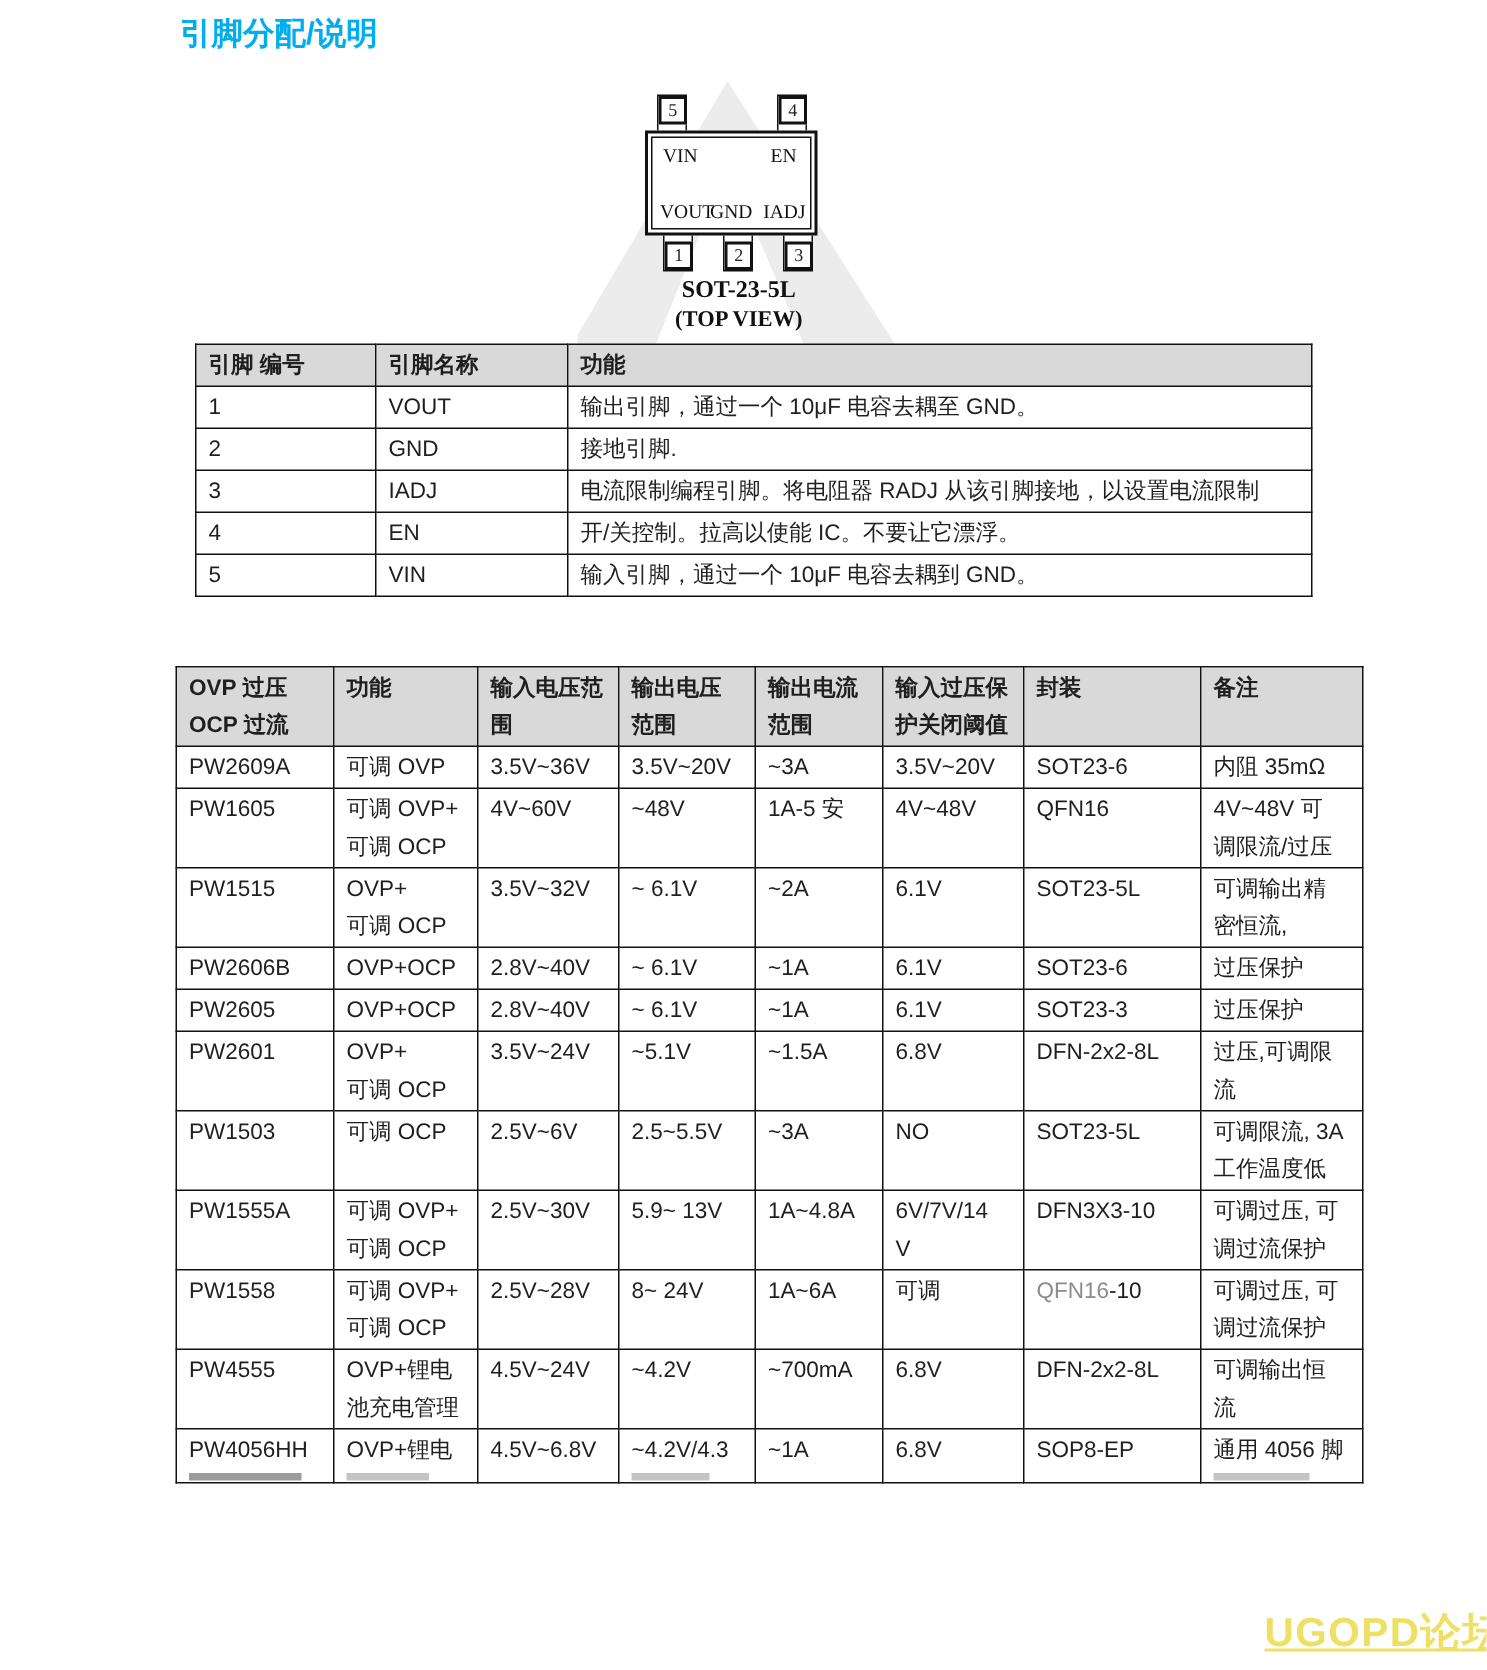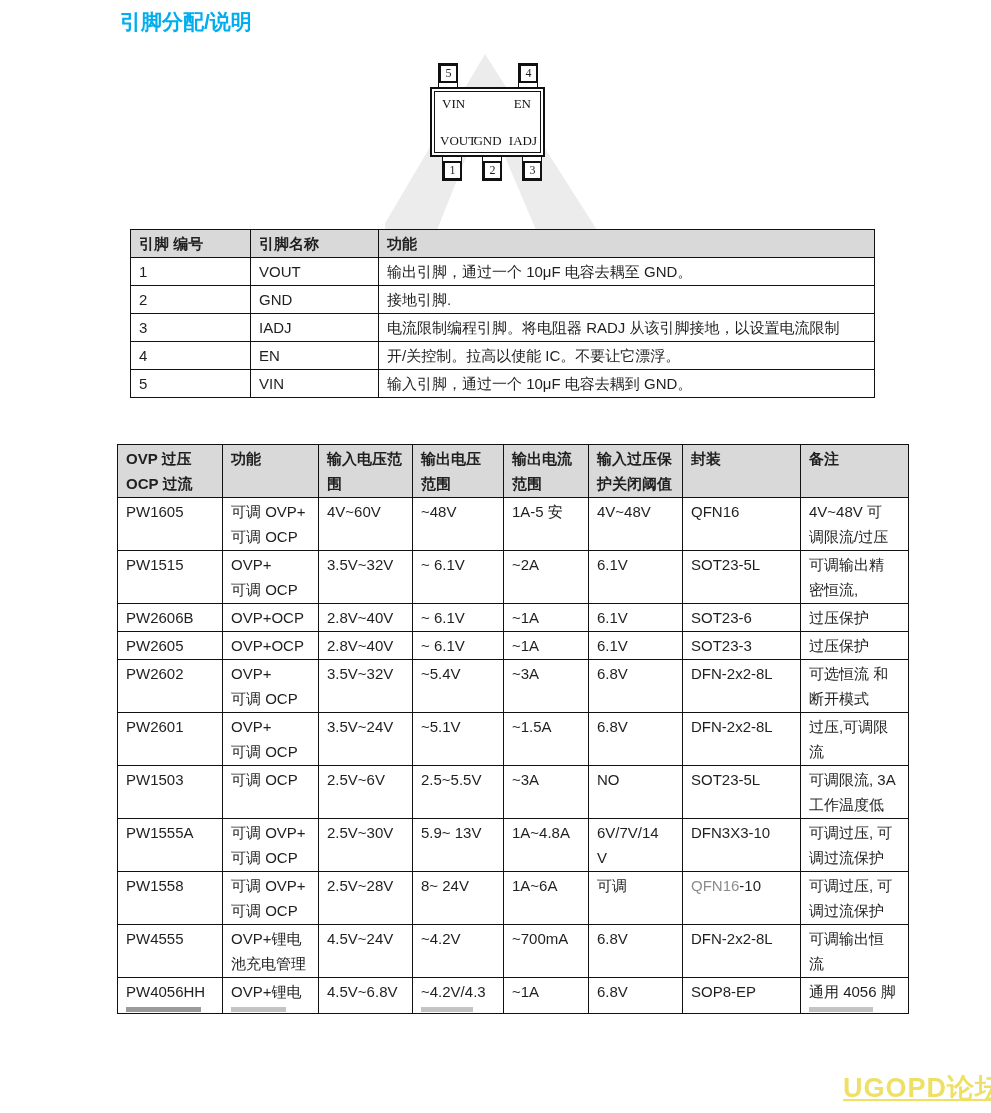--- a/index.html
+++ b/index.html
@@ -105,20 +105,24 @@
   <div class="pkg-body">
     <div class="pkg-inner">
       <span class="lbl lbl-vin">VIN</span>
       <span class="lbl lbl-en">EN</span>
       <span class="lbl lbl-vout">VOUT</span>
       <span class="lbl lbl-gnd">GND</span>
       <span class="lbl lbl-iadj">IADJ</span>
     </div>
   </div>
 
+  <div class="pkg-caption">
+    <span class="cap1">SOT-23-5L</span>
+    <span class="cap2">(TOP VIEW)</span>
+  </div>
 </div>
 
 <table class="pin-table">
   <colgroup>
     <col style="width:120px">
       <col style="width:128px">
       <col style="width:496px">
   </colgroup>
 <thead>
       <tr>
@@ -175,20 +179,30 @@
         <th>输入电压范围</th>
         <th>输出电压范围</th>
         <th>输出电流范围</th>
         <th>输入过压保护关闭阈值</th>
         <th>封装</th>
         <th>备注</th>
       </tr>
     </thead>
     <tbody>
       <tr>
+        <td>PW2609A</td>
+        <td>可调 OVP</td>
+        <td>3.5V~36V</td>
+        <td>3.5V~20V</td>
+        <td>~3A</td>
+        <td>3.5V~20V</td>
+        <td>SOT23-6</td>
+        <td>内阻 35mΩ</td>
+      </tr>
+      <tr>
         <td>PW1605</td>
         <td>可调 OVP+
 可调 OCP</td>
         <td>4V~60V</td>
         <td>~48V</td>
         <td>1A-5 安</td>
         <td>4V~48V</td>
         <td>QFN16</td>
         <td>4V~48V 可
 调限流/过压</td>
@@ -217,32 +231,20 @@
       </tr>
       <tr>
         <td>PW2605</td>
         <td>OVP+OCP</td>
         <td>2.8V~40V</td>
         <td>~ 6.1V</td>
         <td>~1A</td>
         <td>6.1V</td>
         <td>SOT23-3</td>
         <td>过压保护</td>
-      </tr>
-      <tr>
-        <td>PW2602</td>
-        <td>OVP+
-可调 OCP</td>
-        <td>3.5V~32V</td>
-        <td>~5.4V</td>
-        <td>~3A</td>
-        <td>6.8V</td>
-        <td>DFN-2x2-8L</td>
-        <td>可选恒流 和
-断开模式</td>
       </tr>
       <tr>
         <td>PW2601</td>
         <td>OVP+
 可调 OCP</td>
         <td>3.5V~24V</td>
         <td>~5.1V</td>
         <td>~1.5A</td>
         <td>6.8V</td>
         <td>DFN-2x2-8L</td>

